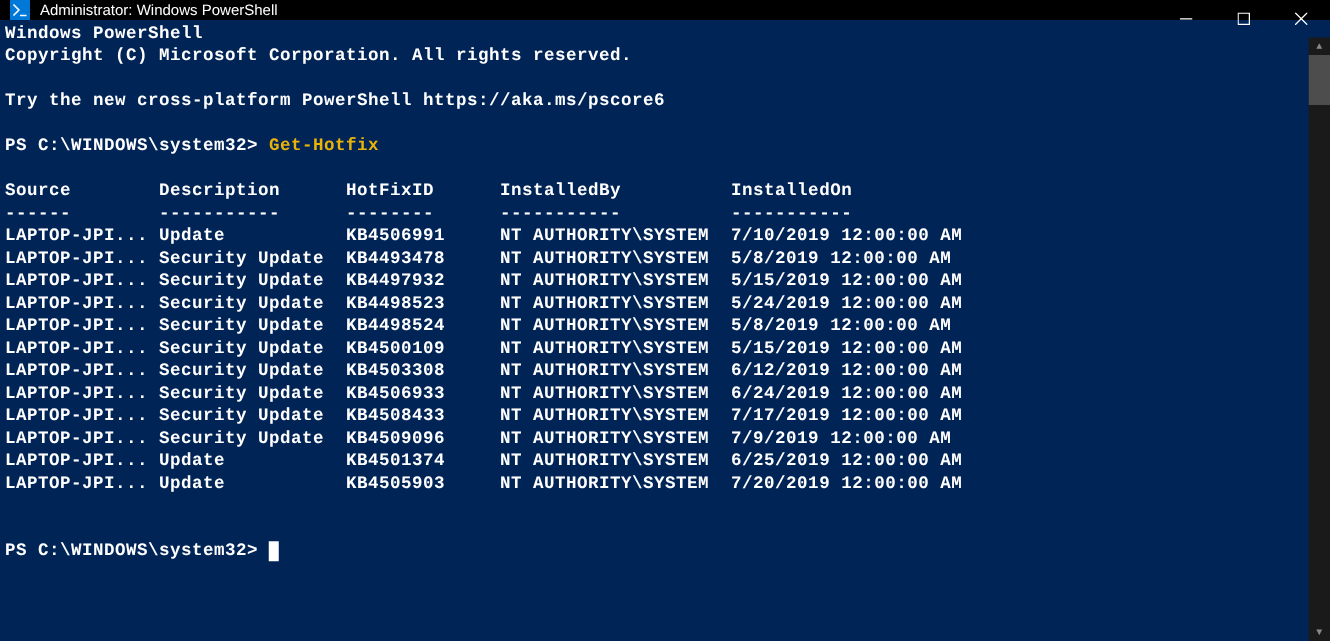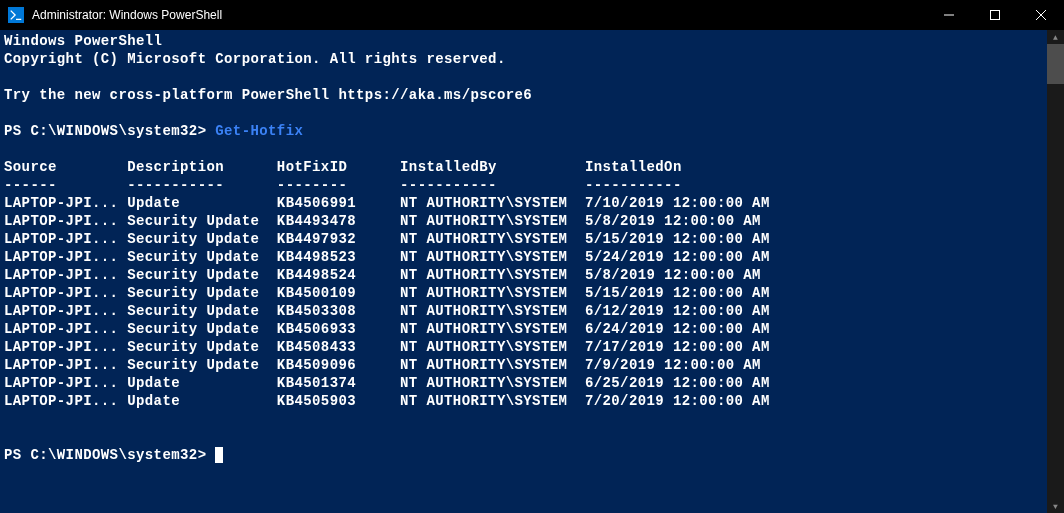--- a/index.html
+++ b/index.html
@@ -11,21 +11,21 @@
       font-family: Consolas, 'Courier New', monospace;
       font-size: 14px;
       background: #012456;
       color: #ffffff;
       width: 1064px;
       height: 513px;
       overflow: hidden;
       position: relative;
     }
     .titlebar {
-      height: 30px;
+      height: 16px;
       background: #000000;
       display: flex;
       align-items: center;
       padding-left: 8px;
       user-select: none;
     }
     .titlebar-icon {
       width: 16px;
       height: 16px;
       margin-right: 8px;
@@ -64,21 +64,21 @@
       padding: 2px 4px;
       line-height: 18px;
       white-space: pre;
       height: calc(100% - 30px);
       overflow: hidden;
       font-size: 14px;
       letter-spacing: 0.4px;
       font-weight: bold;
     }
     .yellow {
-      color: #3b82f6;
+      color: #eab308;
     }
     .scrollbar {
       position: absolute;
       right: 0;
       top: 30px;
       width: 17px;
       height: calc(100% - 30px);
       background: #1a1a1a;
     }
     .scrollbar-thumb {

